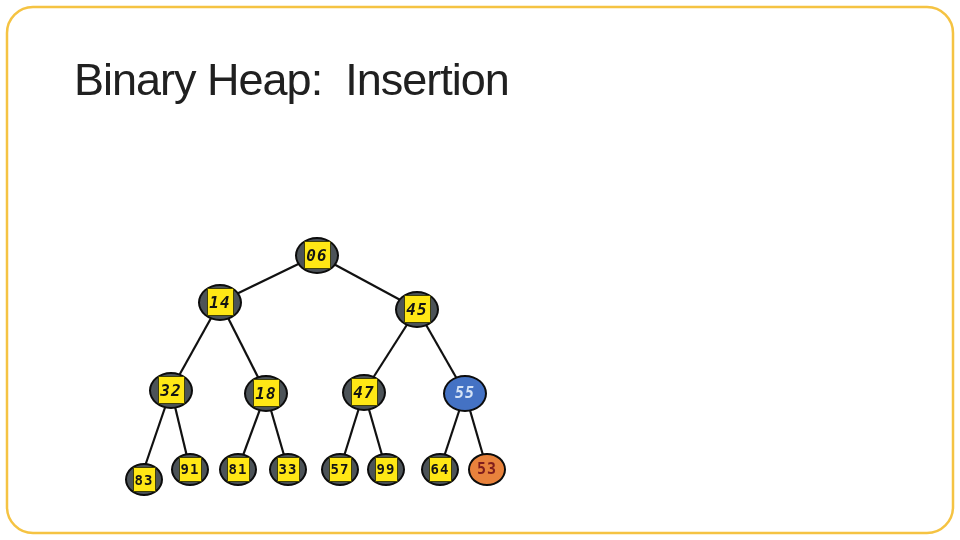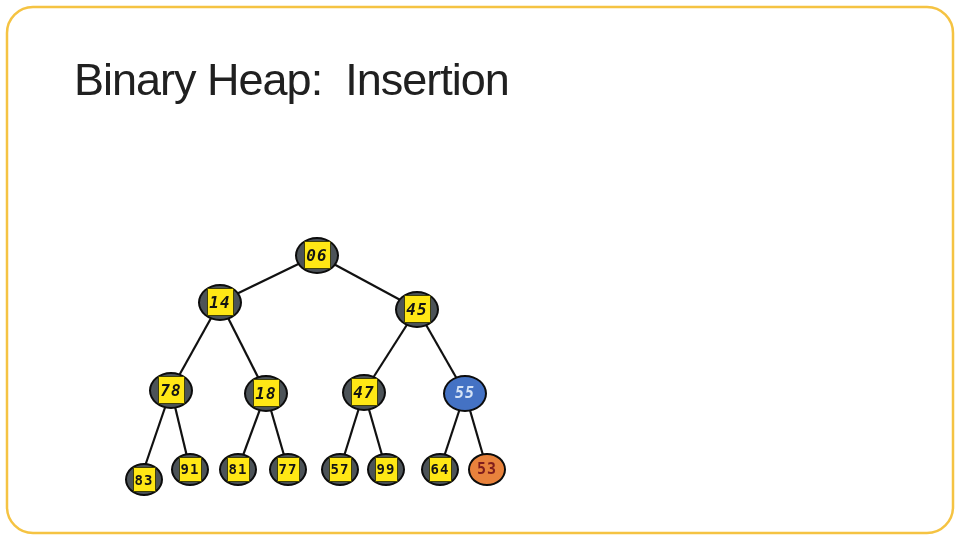--- a/index.html
+++ b/index.html
@@ -74,42 +74,42 @@
       <div class="node lg yellow" style="left: 295px; top: 236.5px;">
         <span class="chip">06</span>
       </div>
       <div class="node lg yellow" style="left: 198px; top: 283.5px;">
         <span class="chip">14</span>
       </div>
       <div class="node lg yellow" style="left: 395px; top: 290.5px;">
         <span class="chip">45</span>
       </div>
       <div class="node lg yellow" style="left: 149px; top: 371.5px;">
-        <span class="chip">78</span>
+        <span class="chip">32</span>
       </div>
       <div class="node lg yellow" style="left: 244px; top: 374.5px;">
         <span class="chip">18</span>
       </div>
       <div class="node lg yellow" style="left: 342px; top: 373.5px;">
         <span class="chip">47</span>
       </div>
       <div class="node lg blue" style="left: 443px; top: 374.5px;">
         <span class="plain">55</span>
       </div>
       <div class="node sm yellow" style="left: 125px; top: 463px; text-align: right;">
         <span class="chip">83</span>
       </div>
       <div class="node sm yellow" style="left: 171px; top: 452.5px;">
         <span class="chip">91</span>
       </div>
       <div class="node sm yellow" style="left: 219px; top: 452.5px;">
         <span class="chip">81</span>
       </div>
       <div class="node sm yellow" style="left: 269px; top: 452.5px;">
-        <span class="chip">77</span>
+        <span class="chip">33</span>
       </div>
       <div class="node sm yellow" style="left: 321px; top: 452.5px;">
         <span class="chip">57</span>
       </div>
       <div class="node sm yellow" style="left: 367px; top: 452.5px;">
         <span class="chip">99</span>
       </div>
       <div class="node sm yellow" style="left: 421px; top: 452.5px;">
         <span class="chip">64</span>
       </div>

